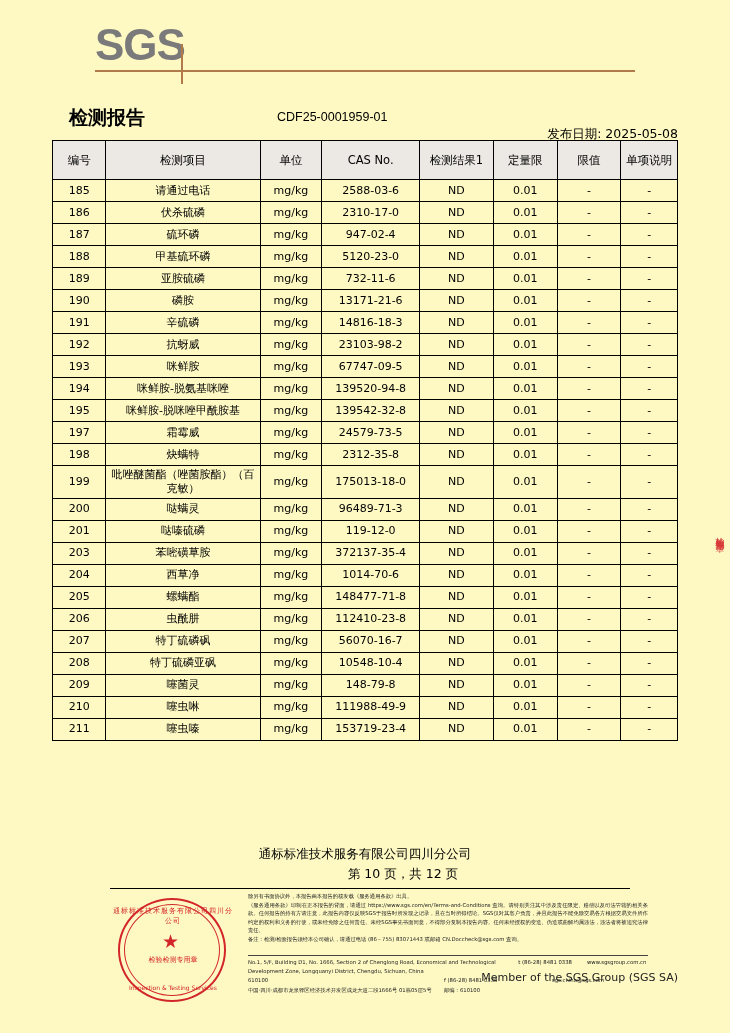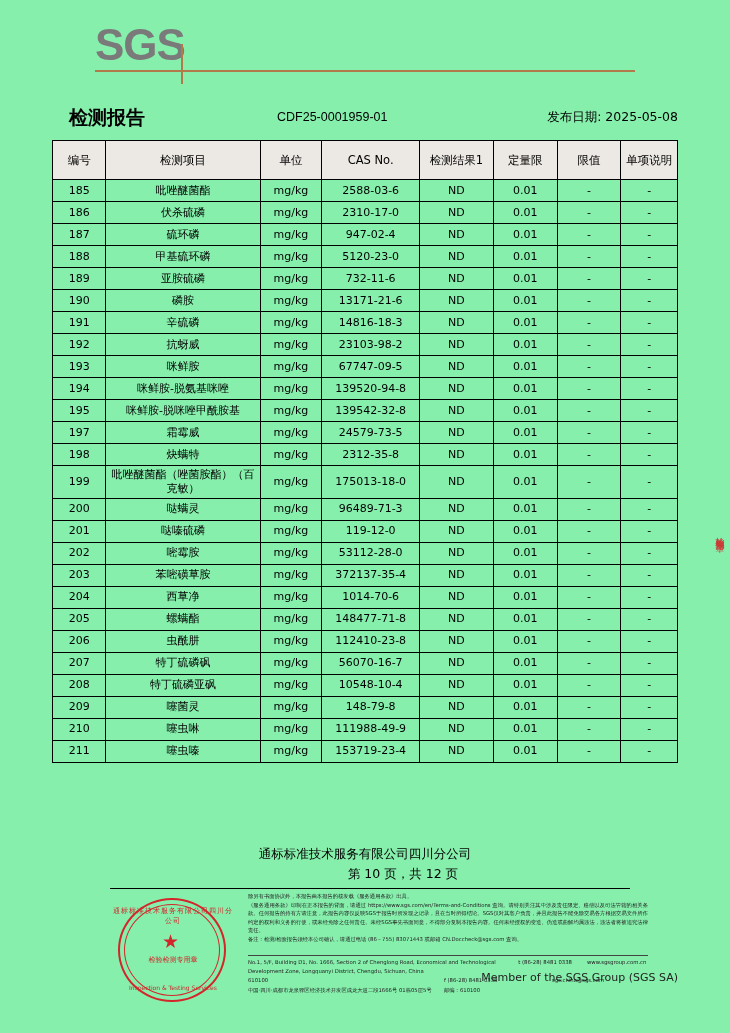--- a/index.html
+++ b/index.html
@@ -7,21 +7,21 @@
     padding: 0;
     background: #c9c9c9;
   }
   body {
     font-family: "Liberation Sans", sans-serif;
   }
   .page {
     position: relative;
     width: 730px;
     height: 1033px;
-    background: #86efac;
+    background: #fef9c3;
     margin: 0 auto;
     overflow: hidden;
     box-sizing: border-box;
   }
   
   .logo-block {
     position: absolute;
     left: 95px;
     top: 22px;
     width: 110px;
@@ -65,21 +65,21 @@
     position: absolute;
     left: 225px;
     top: 5px;
     font-size: 12.5px;
     color: #000;
     font-family: "Liberation Sans", sans-serif;
   }
   .doc-date {
     position: absolute;
     right: 0;
-    top: 4px;
+    top: 21px;
     font-size: 12.5px;
     color: #000;
     font-family: "DejaVu Sans", sans-serif;
     margin-left: 40px;
   }
   
   table.main {
     position: absolute;
     left: 52px;
     top: 140px;
@@ -301,21 +301,21 @@
         <th>CAS No.</th>
         <th>检测结果1</th>
         <th>定量限</th>
         <th>限值</th>
         <th>单项说明</th>
       </tr>
     </thead>
     <tbody id="table-body">
         <tr>
           <td class="mono-lat">185</td>
-          <td>吡唑醚菌酯</td>
+          <td>请通过电话</td>
           <td class="mono-lat">mg/kg</td>
           <td class="mono-lat">2588-03-6</td>
           <td class="mono-lat">ND</td>
           <td class="mono-lat">0.01</td>
           <td class="mono-lat">-</td>
           <td class="mono-lat">-</td>
         </tr>
         <tr>
           <td class="mono-lat">186</td>
           <td>伏杀硫磷</td>
@@ -454,30 +454,20 @@
           <td class="mono-lat">ND</td>
           <td class="mono-lat">0.01</td>
           <td class="mono-lat">-</td>
           <td class="mono-lat">-</td>
         </tr>
         <tr>
           <td class="mono-lat">201</td>
           <td>哒嗪硫磷</td>
           <td class="mono-lat">mg/kg</td>
           <td class="mono-lat">119-12-0</td>
-          <td class="mono-lat">ND</td>
-          <td class="mono-lat">0.01</td>
-          <td class="mono-lat">-</td>
-          <td class="mono-lat">-</td>
-        </tr>
-        <tr>
-          <td class="mono-lat">202</td>
-          <td>嘧霉胺</td>
-          <td class="mono-lat">mg/kg</td>
-          <td class="mono-lat">53112-28-0</td>
           <td class="mono-lat">ND</td>
           <td class="mono-lat">0.01</td>
           <td class="mono-lat">-</td>
           <td class="mono-lat">-</td>
         </tr>
         <tr>
           <td class="mono-lat">203</td>
           <td>苯嘧磺草胺</td>
           <td class="mono-lat">mg/kg</td>
           <td class="mono-lat">372137-35-4</td>

